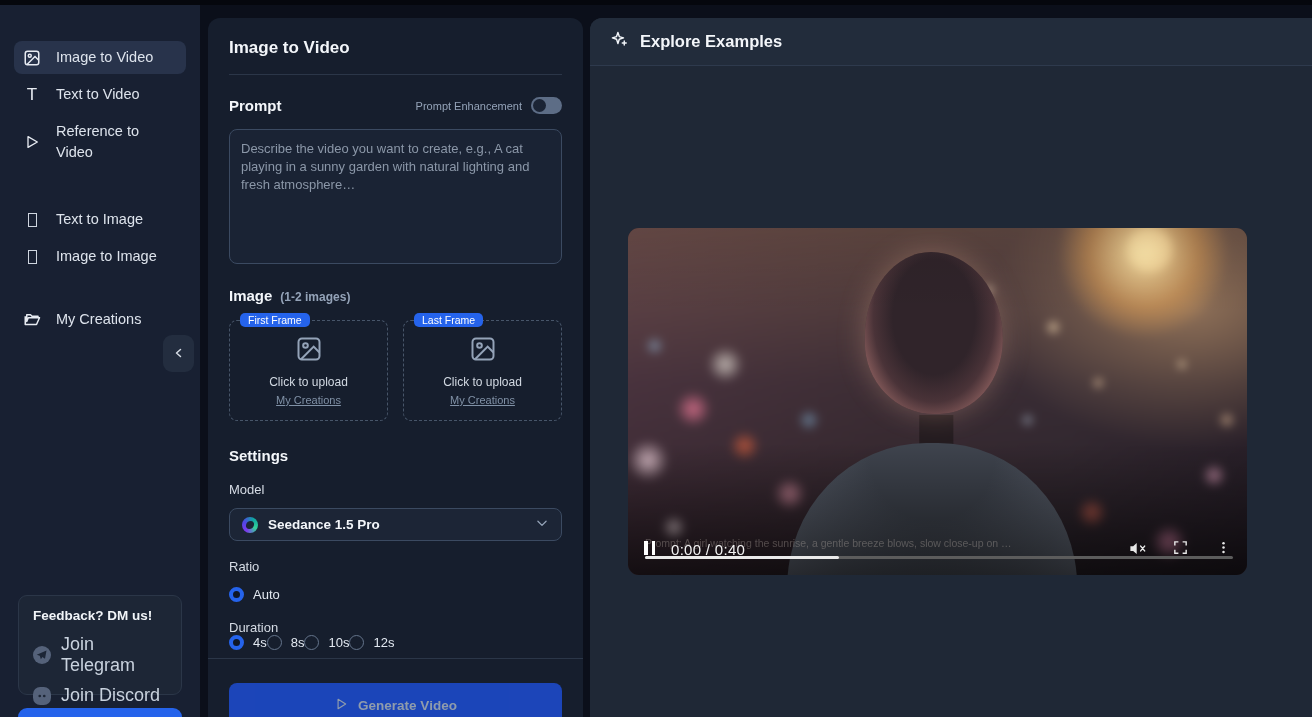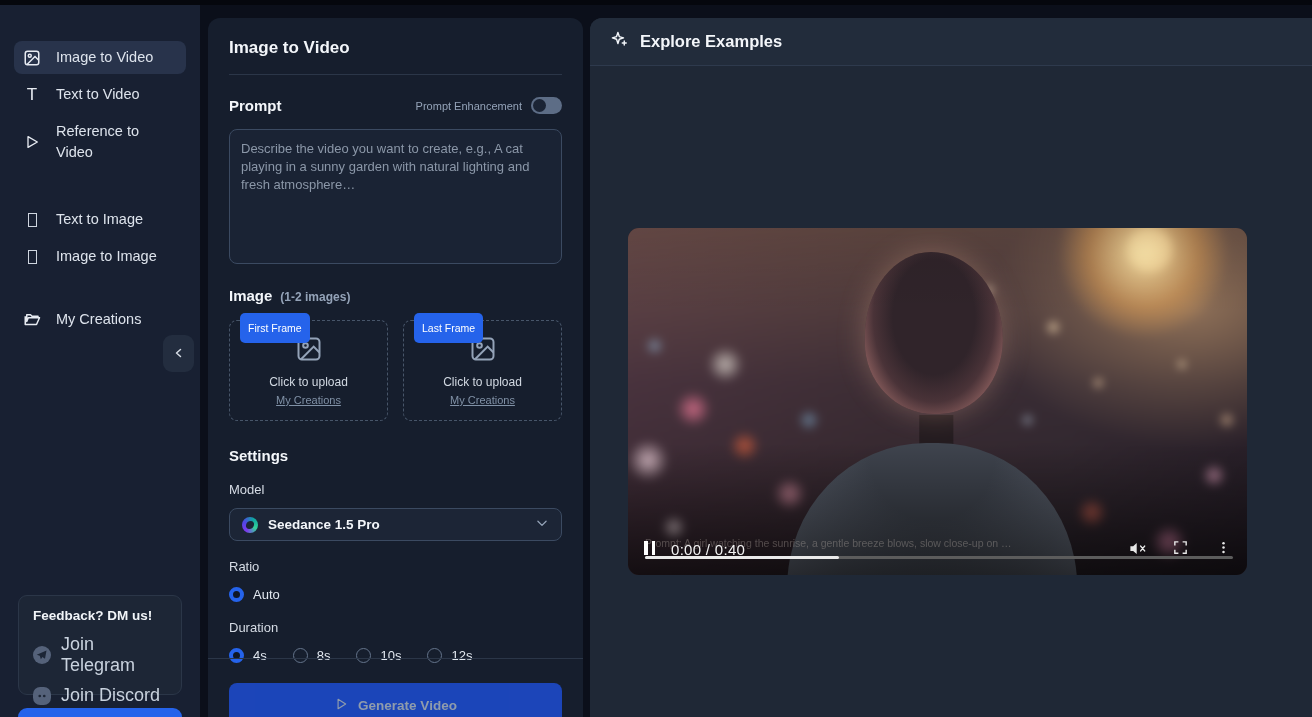--- a/index.html
+++ b/index.html
@@ -57,42 +57,42 @@
                     border-radius:8px; resize:none; padding:10px 11px; font-family:"Liberation Sans",sans-serif;
                     font-size:13px; line-height:1.38; color:#e2e8f0; outline:none; display:block; }
   textarea.prompt::placeholder { color:#8b97a8; }
 
   .image-heading { margin-top:23px; display:flex; align-items:baseline; gap:8px; }
   .img-note { font-size:12px; color:#94a3b8; font-weight:bold; }
   .uploads { display:flex; gap:15px; margin-top:16px; }
   .upload-box { position:relative; width:159px; height:101px; border:1.5px dashed #475569; border-radius:8px;
                 display:flex; flex-direction:column; align-items:center; justify-content:center; cursor:pointer; }
   .frame-badge { position:absolute; left:10px; top:-8px; background:#2563eb; color:#fff; font-size:10.5px;
-                 padding:9px 8px; border-radius:5px; }
+                 padding:1px 8px; border-radius:5px; }
   .upload-cta { font-size:12px; color:#d2d9e2; margin-top:8px; }
   .upload-link { font-size:11px; color:#8091a6; text-decoration:underline; margin-top:5px; cursor:pointer; }
   .imgicon { color:#94a3b8; }
 
   .settings-heading { margin-top:26px; }
   .field-label { font-size:13px; color:#d6dce5; margin-top:18px; }
   .model-select { margin-top:11px; width:333px; height:33px; background:#1c2536; border:1px solid #3b4a61;
                   border-radius:8px; display:flex; align-items:center; padding:0 12px; gap:10px; cursor:pointer; }
   .model-logo { width:16px; height:16px; border-radius:50%;
                 background:conic-gradient(from 210deg, #7c3aed, #4f46e5, #0ea5a0, #34d399, #7c3aed);
                 position:relative; flex:0 0 16px; }
   .model-logo::after { content:""; position:absolute; left:4px; top:4px; width:8px; height:8px;
                        border-radius:50%; background:#1c2536; transform:skewX(-12deg); }
   .model-name { font-size:13.5px; font-weight:bold; color:#f3f6fa; flex:1; }
   .chev { color:#94a3b8; }
 
   .radio-row { display:flex; align-items:center; gap:9px; margin-top:13px; font-size:13px; color:#e2e8f0; }
   .radio { width:15px; height:15px; border-radius:50%; border:1.5px solid #64748b; background:transparent;
            cursor:pointer; flex:0 0 15px; }
   .radio.on { border:4.5px solid #2563eb; background:#0f1726; }
-  .duration-row { display:flex; align-items:center; gap:26px; margin-top:13px; }
+  .duration-row { display:flex; align-items:center; margin-top:0; }
   .dur-opt { display:flex; align-items:center; gap:9px; font-size:13px; color:#e2e8f0; }
 
   .panel-footer-hr { position:absolute; left:0; right:0; top:640px; height:1px; background:#2b3648; }
   .generate-btn { position:absolute; left:21px; top:665px; width:333px; height:44px; background:#1d4ed8;
                   opacity:.82; border-radius:8px; display:flex; align-items:center; justify-content:center;
                   gap:10px; color:#aab8c9; font-size:13.5px; font-weight:bold; cursor:pointer; }
 
   
   .examples { position:absolute; left:590px; top:18px; width:758px; height:699px; background:#1e2735;
               border-radius:12px 12px 0 0; }

